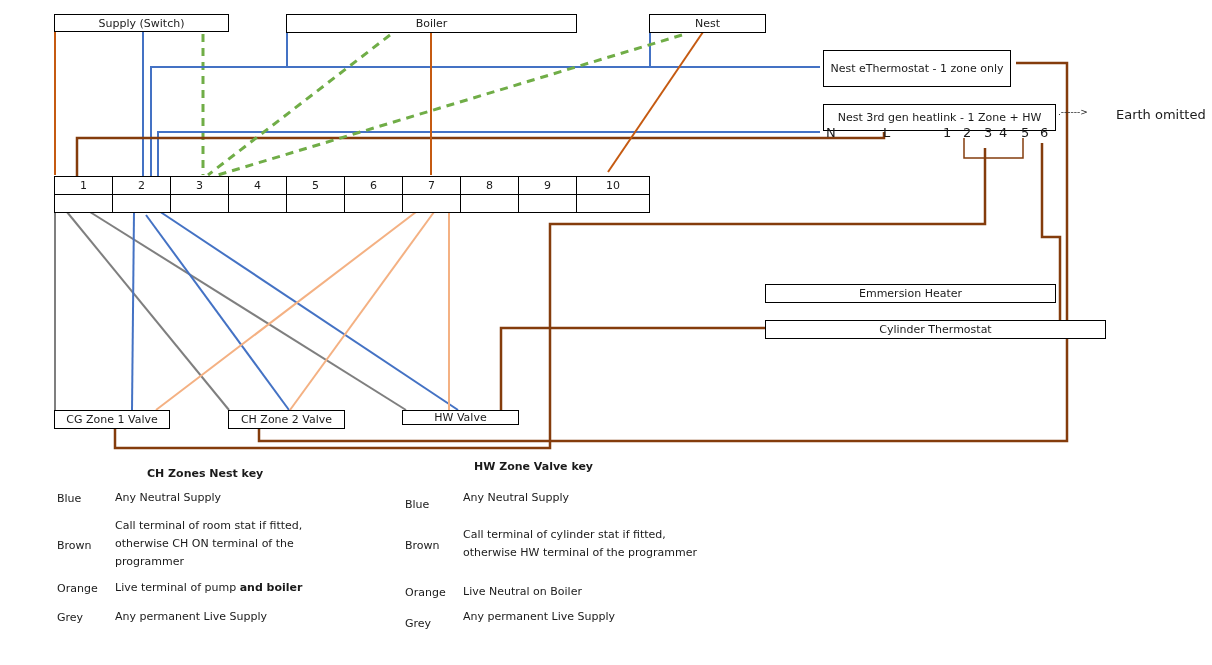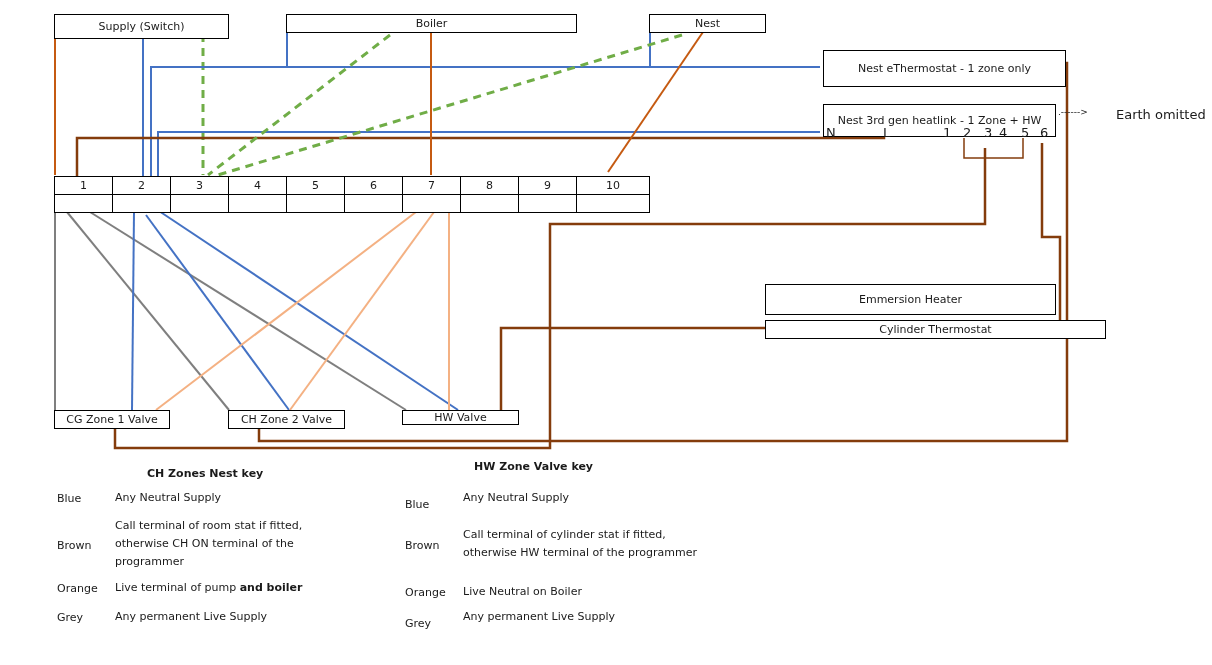--- a/index.html
+++ b/index.html
@@ -53,33 +53,33 @@
   <line x1="449" y1="212" x2="449" y2="410" stroke="#f4b183" stroke-width="2"></line>
 
   <polyline points="115,428 115,448 550,448 550,224 985,224 985,148" fill="none" stroke="#843c0c" stroke-width="2.5"></polyline>
   <polyline points="259,428 259,441 1067,441 1067,63 1016,63" fill="none" stroke="#843c0c" stroke-width="2.5"></polyline>
   <polyline points="501,410 501,328 765,328" fill="none" stroke="#843c0c" stroke-width="2.5"></polyline>
   <polyline points="1042,143 1042,237 1060,237 1060,328 1053,328" fill="none" stroke="#843c0c" stroke-width="2.5"></polyline>
 
   <polyline points="964,138 964,158 1023,158 1023,138" fill="none" stroke="#843c0c" stroke-width="1.5"></polyline>
 </svg>
 
-<div class="box" style="left:54px;top:14px;width:175px;height:25px;">
+<div class="box" style="left:54px;top:14px;width:175px;height:18px;">
   <span>Supply (Switch)</span>
 </div>
 <div class="box" style="left:286px;top:14px;width:291px;height:19px;">
   <span>Boiler</span>
 </div>
 <div class="box" style="left:649px;top:14px;width:117px;height:19px;">
   <span>Nest</span>
 </div>
-<div class="box" style="left:823px;top:50px;width:243px;height:37px;justify-content:center;">
+<div class="box" style="left:823px;top:50px;width:188px;height:37px;justify-content:center;">
   <span>Nest eThermostat - 1 zone only</span>
 </div>
-<div class="box" style="left:823px;top:104px;width:233px;height:33px;">
+<div class="box" style="left:823px;top:104px;width:233px;height:27px;">
   <span>Nest 3rd gen heatlink - 1 Zone + HW</span>
 </div>
 
 <span class="lbl" style="left:1058px;top:107px;font-size:9px;">.------&gt;</span>
 <span class="lbl" style="left:1116px;top:107px;">Earth omitted</span>
 
 <span class="lbl" style="left:826px;top:125px;">N</span>
 <span class="lbl" style="left:883px;top:125px;">L</span>
 <span class="lbl" style="left:943px;top:125px;">1</span>
 <span class="lbl" style="left:963px;top:125px;">2</span>
@@ -124,21 +124,21 @@
     <div class="cell" style="left: 464px; top: 0px; width: 59px; height: 19px;">
       <span>9</span>
     </div>
     <div class="cell" style="left: 464px; top: 18px; width: 59px; height: 19px;"></div>
     <div class="cell" style="left: 522px; top: 0px; width: 74px; height: 19px;">
       <span>10</span>
     </div>
     <div class="cell" style="left: 522px; top: 18px; width: 74px; height: 19px;"></div>
   </div>
 
-<div class="box" style="left:765px;top:284px;width:291px;height:31px;">
+<div class="box" style="left:765px;top:284px;width:291px;height:19px;">
   <span>Emmersion Heater</span>
 </div>
 <div class="box" style="left:765px;top:320px;width:341px;height:19px;">
   <span>Cylinder Thermostat</span>
 </div>
 
 <div class="box" style="left:54px;top:410px;width:116px;height:19px;">
   <span>CG Zone 1 Valve</span>
 </div>
 <div class="box" style="left:228px;top:410px;width:117px;height:19px;">

